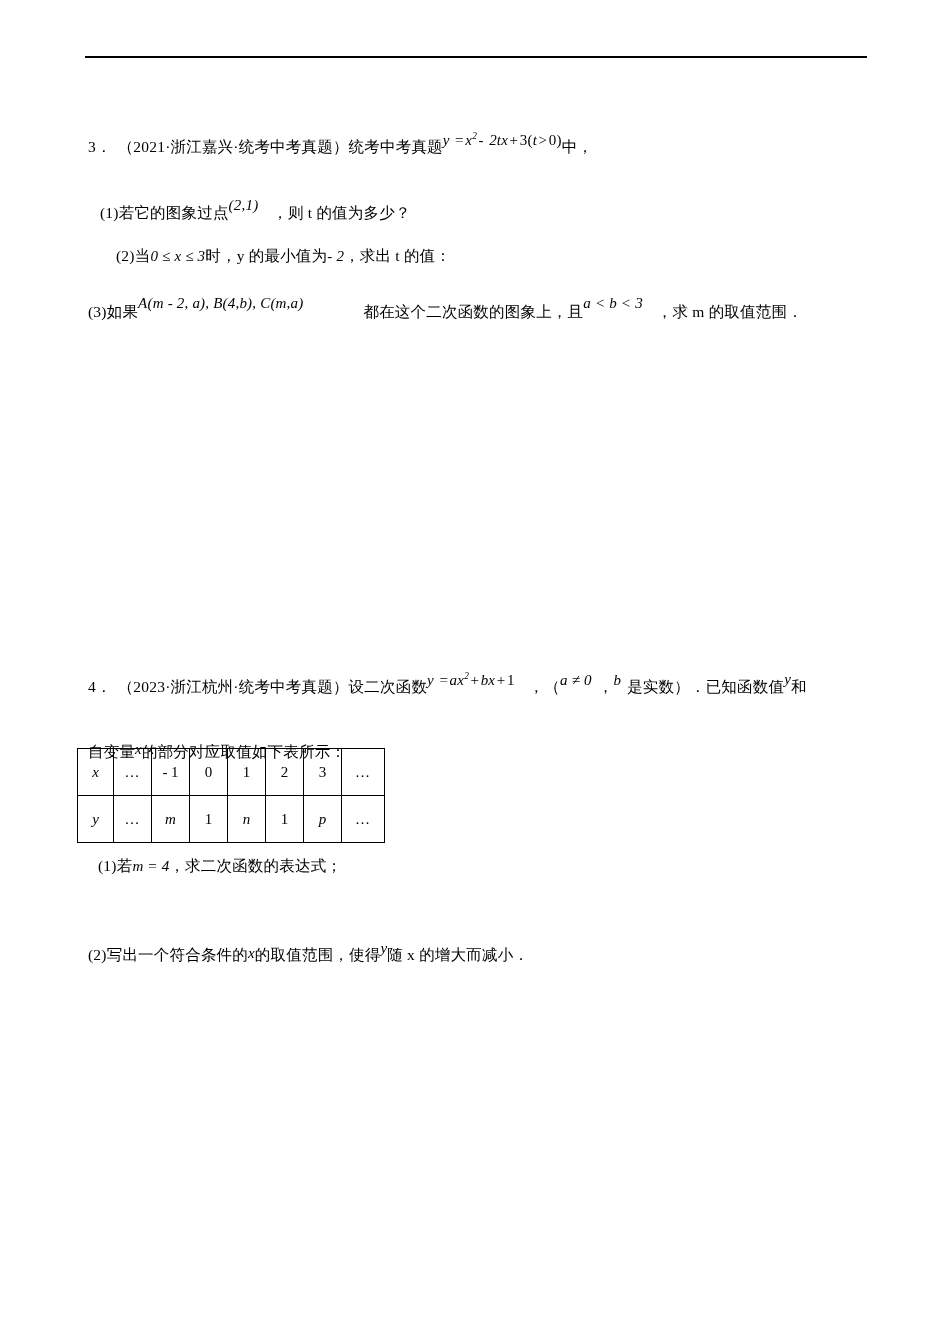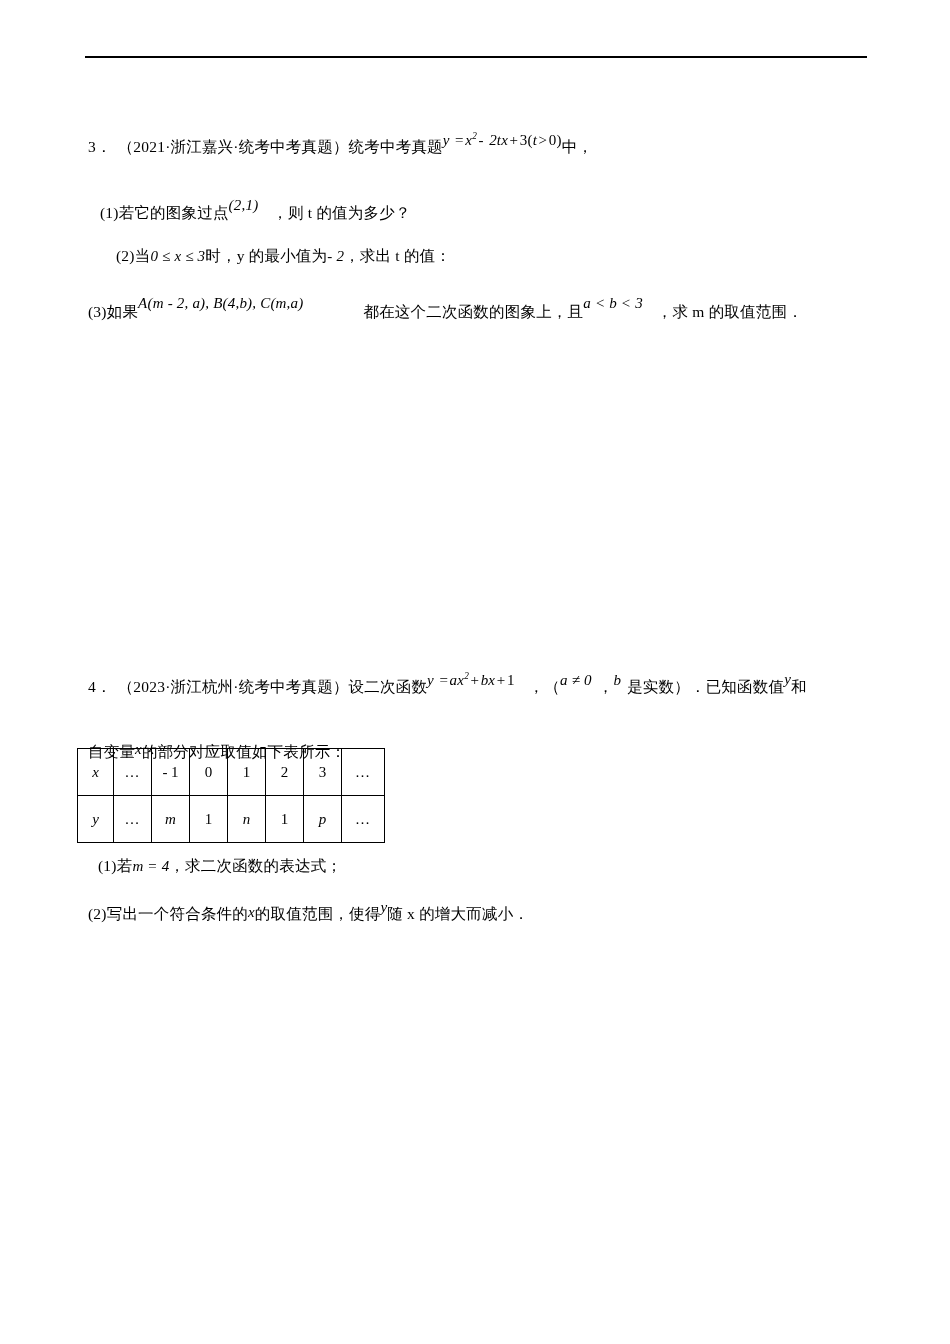--- a/index.html
+++ b/index.html
@@ -142,18 +142,18 @@
         <td class="ital">p</td>
         <td class="dots wide">…</td>
       </tr>
     </tbody>
   </table>
 
   <div class="line cn" style="left:79px; top:858px;margin-left:19px;">
     <span>(1)</span><span>若</span><span class="formula" style="vertical-align:0px;">m = 4</span><span>，求二次函数的表达式；</span>
   </div>
 
-  <div class="line cn" style="left:88px; top:900px;">
+  <div class="line cn" style="left:88px; top:941px;">
     <span>(2)</span><span>写出一个符合条件的</span><span class="formula" style="vertical-align:2px;">x</span><span>的取值范围，使得</span><span class="formula" style="vertical-align:7px;">y</span><span>随 x 的增大而减小．</span>
   </div>
 
 
 </div>
 
 </body></html>

